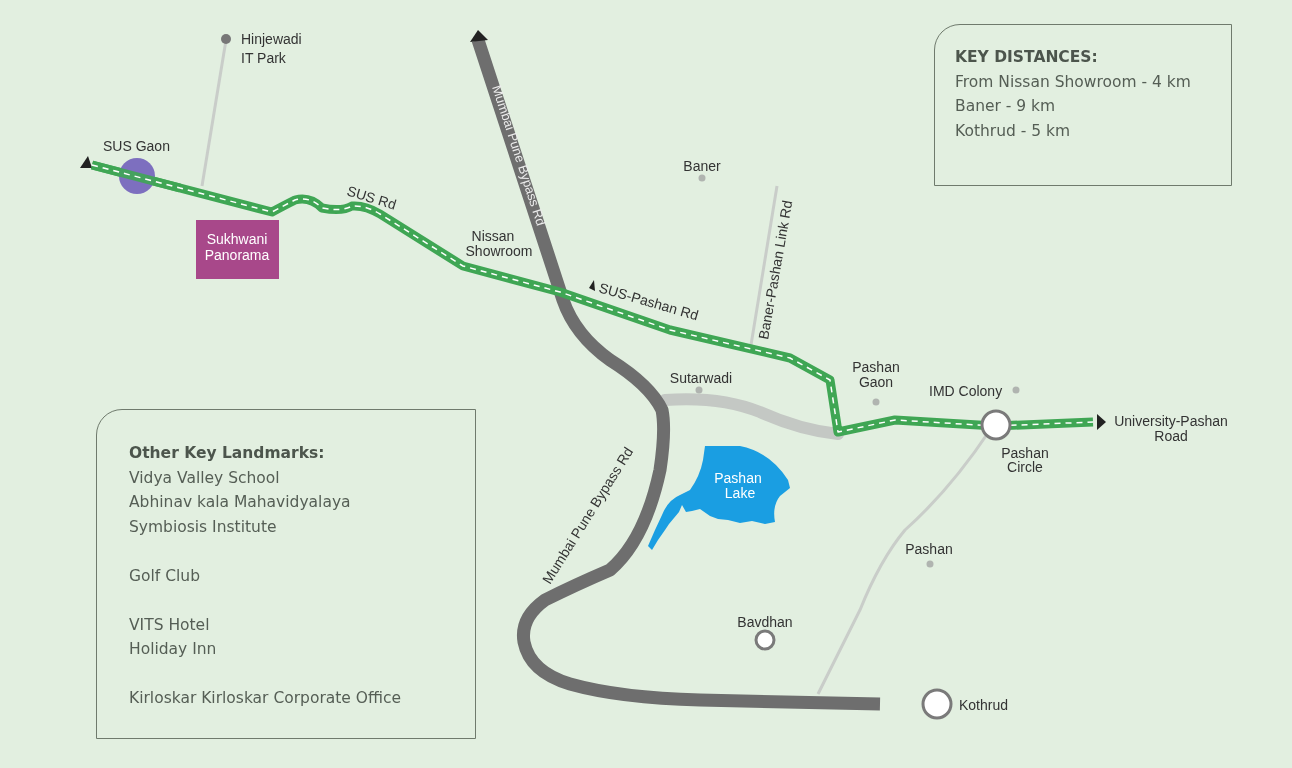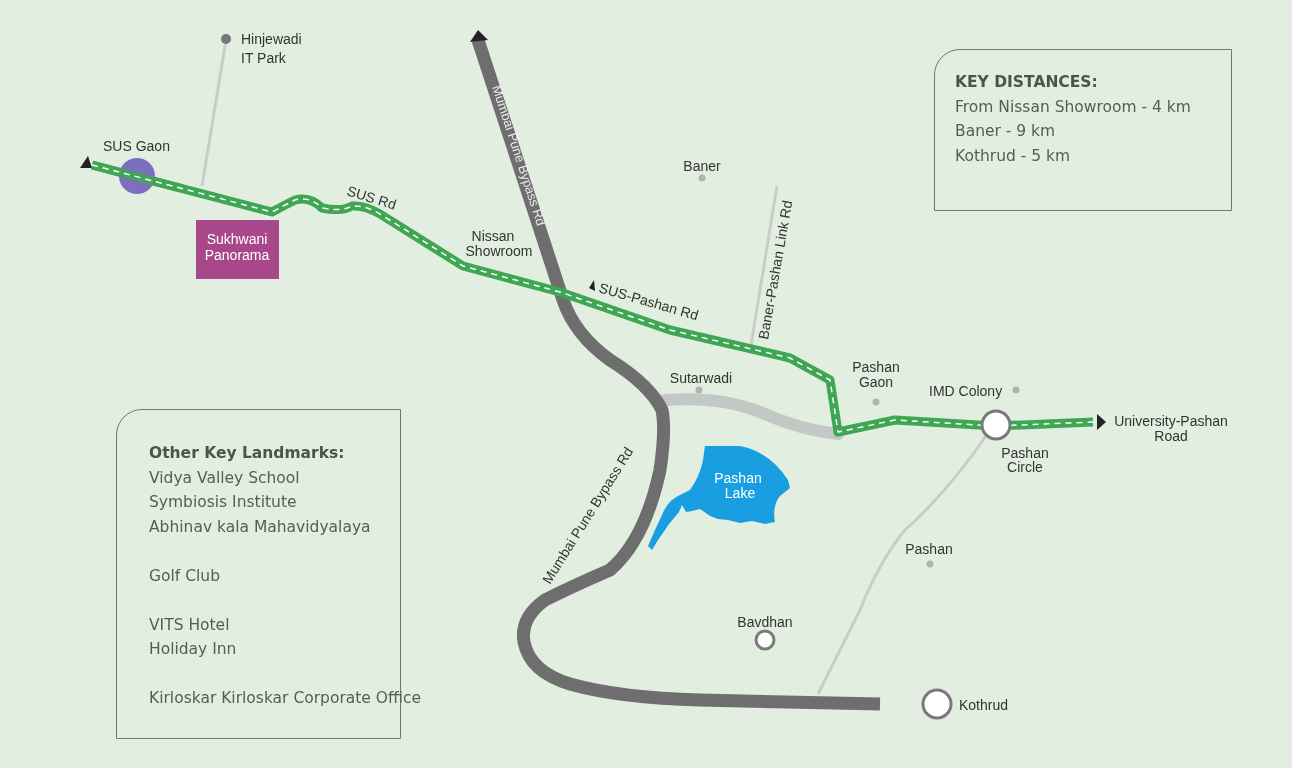--- a/index.html
+++ b/index.html
@@ -4,22 +4,22 @@
 <style>
   html, body { margin: 0; padding: 0; }
   body { width: 1292px; height: 768px; overflow: hidden; background: #e2efe0; position: relative; font-family: "Liberation Sans", sans-serif; }
   #map { position: absolute; left: 0; top: 0; width: 1292px; height: 768px; }
   .lbl { font-family: "Liberation Sans", sans-serif; font-size: 14px; fill: #333333; }
   .lbl-white { font-family: "Liberation Sans", sans-serif; font-size: 14px; fill: #ffffff; }
   .road-lbl-light { font-family: "Liberation Sans", sans-serif; font-size: 13px; fill: #ececec; }
   .panel { position: absolute; border: 1.5px solid #6f7a6d; border-top-left-radius: 26px; background: #e2efe0; box-sizing: border-box; font-family: "DejaVu Sans", sans-serif; color: #555e55; }
   .panel .title { font-weight: bold; color: #4c554c; }
   .panel .line { white-space: pre; }
-  #key-distances { left: 934px; top: 24px; width: 298px; height: 162px; padding: 20px 0 0 20px; font-size: 15.5px; line-height: 24.5px; margin-top: 25px; }
-  #landmarks { left: 116px; top: 409px; width: 285px; height: 330px; padding: 31px 0 0 32px; font-size: 15.5px; line-height: 24.5px; }
+  #key-distances { left: 934px; top: 24px; width: 298px; height: 162px; padding: 20px 0 0 20px; font-size: 15.5px; line-height: 24.5px; }
+  #landmarks { left: 96px; top: 409px; width: 380px; height: 330px; padding: 31px 0 0 32px; font-size: 15.5px; line-height: 24.5px; }
   .gap { height: 24.5px; }
 </style>
 </head>
 <body>
 
 <svg id="map" viewBox="0 0 1292 768" xmlns="http://www.w3.org/2000/svg">
 
   <path d="M226 40 L202 186" stroke="#c9cdc9" stroke-width="3" fill="none"></path>
   <path d="M777 186 L751 345" stroke="#c9cdc9" stroke-width="3" fill="none"></path>
   <path d="M990 430 Q950 490 905 530 Q880 560 860 610 L818 694" stroke="#c9cdc9" stroke-width="3" fill="none"></path>
@@ -85,22 +85,22 @@
 <div id="key-distances" class="panel">
   <div class="title">KEY DISTANCES:</div>
   <div class="line">From Nissan Showroom - 4 km</div>
   <div class="line">Baner - 9 km</div>
   <div class="line">Kothrud - 5 km</div>
 </div>
 
 <div id="landmarks" class="panel">
   <div class="title">Other Key Landmarks:</div>
   <div class="line">Vidya Valley School</div>
+  <div class="line">Abhinav kala Mahavidyalaya</div>
   <div class="line">Symbiosis Institute</div>
-  <div class="line">Abhinav kala Mahavidyalaya</div>
   <div class="gap"></div>
   <div class="line">Golf Club</div>
   <div class="gap"></div>
   <div class="line">VITS Hotel</div>
   <div class="line">Holiday Inn</div>
   <div class="gap"></div>
   <div class="line">Kirloskar Kirloskar Corporate Office</div>
 </div>
 
 </body></html>

